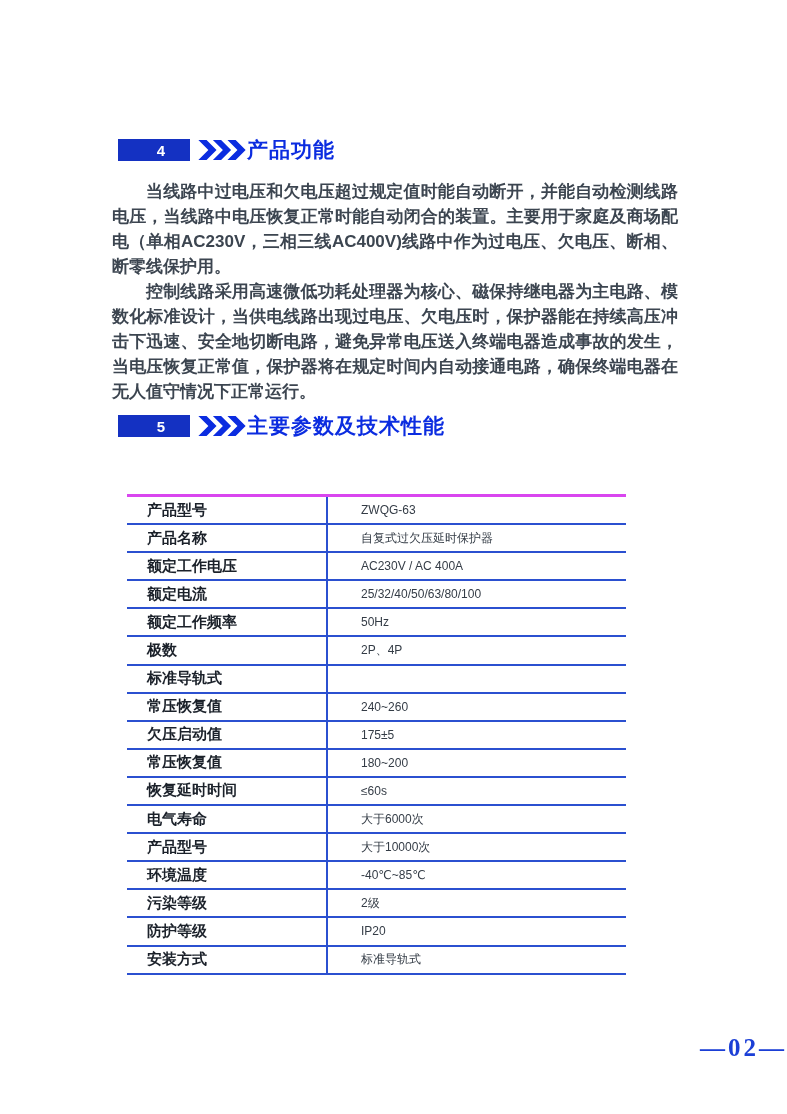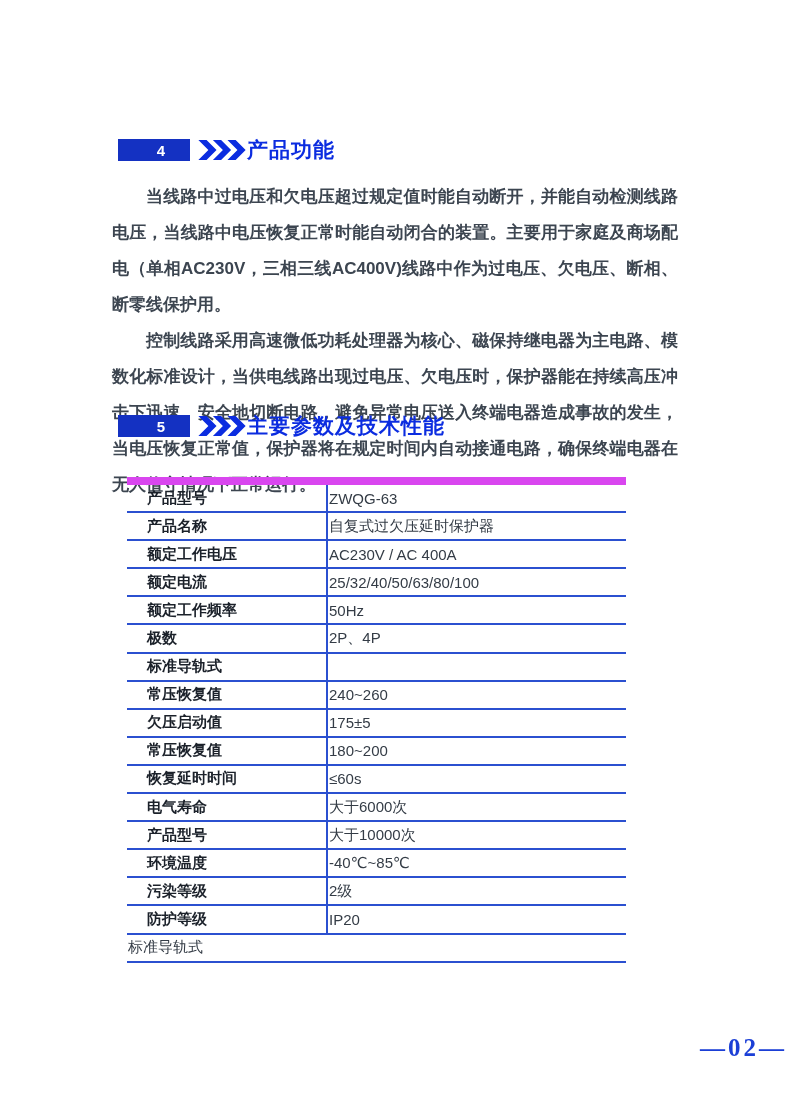--- a/index.html
+++ b/index.html
@@ -43,55 +43,56 @@
     white-space: nowrap;
   }
 
   
   .body-text {
     position: absolute;
     top: 179px; left: 112px;
     width: 566px;
     color: #3c4550;
     font-size: 17px;
-    line-height: 36px;
+    line-height: 25px;
     font-weight: 600;
     text-align: justify;
   }
   .para { text-indent: 2em; }
 
   
   .spec-table {
     position: absolute;
-    top: 477px; left: 127px;
+    top: 494px; left: 127px;
     width: 499px;
-    border-top: 8px solid #d946ef;
+    border-top: 3px solid #d946ef;
   }
   .spec-row {
     display: flex;
     height: 28.1px;
     border-bottom: 2px solid #2b50d0;
   }
   .spec-label {
     width: 201px;
     border-right: 2px solid #2b50d0;
     display: flex; align-items: center;
     padding-left: 20px;
     font-size: 15px;
     font-weight: bold;
     color: #1b212a;
     white-space: nowrap;
   }
   .spec-value {
     flex: 1;
     display: flex; align-items: center;
     padding-left: 1px;
-    font-size: 15px;
+    font-size: 12px;
     color: #343c46;
     white-space: nowrap;
+    margin-left: 32px;
   }
 
   
   .page-number {
     position: absolute;
     top: 1034px; left: 0;
     width: 100%;
     text-align: right;
     font-family: "Liberation Serif", "DejaVu Serif", serif;
     font-weight: bold;
@@ -209,19 +210,20 @@
     <div class="spec-label">污染等级</div>
     <div class="spec-value">2级</div>
   </div>
 
   <div class="spec-row">
     <div class="spec-label">防护等级</div>
     <div class="spec-value">IP20</div>
   </div>
 
   <div class="spec-row">
+    <div class="spec-label">安装方式</div>
     <div class="spec-value">标准导轨式</div>
   </div>
 </div>
 
   <div class="page-number">—02—</div>
 
 </div>
 
 </body></html>

